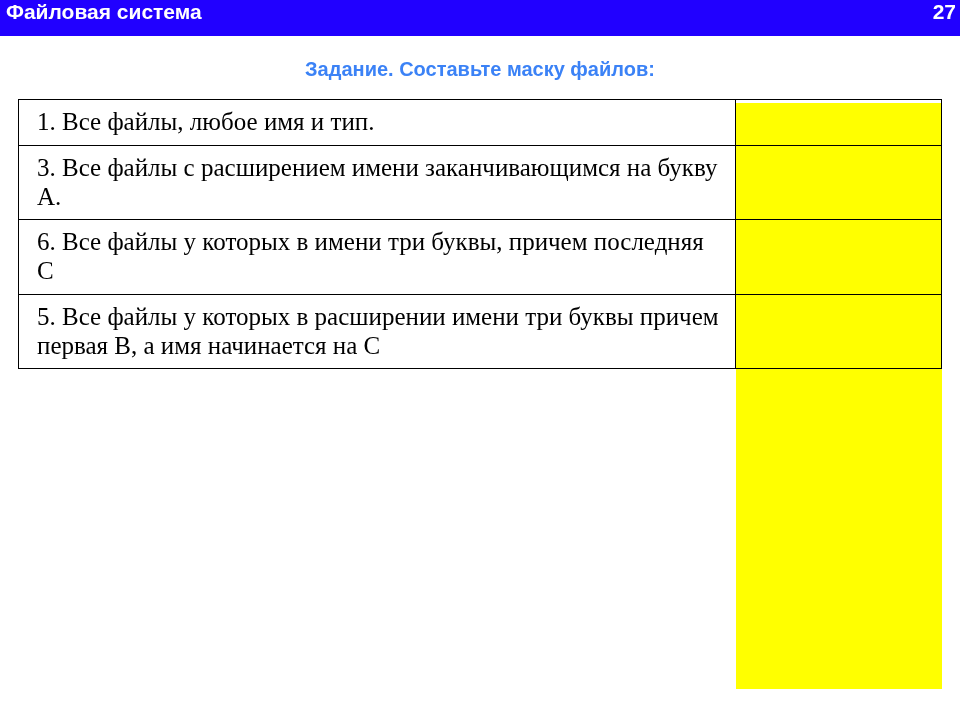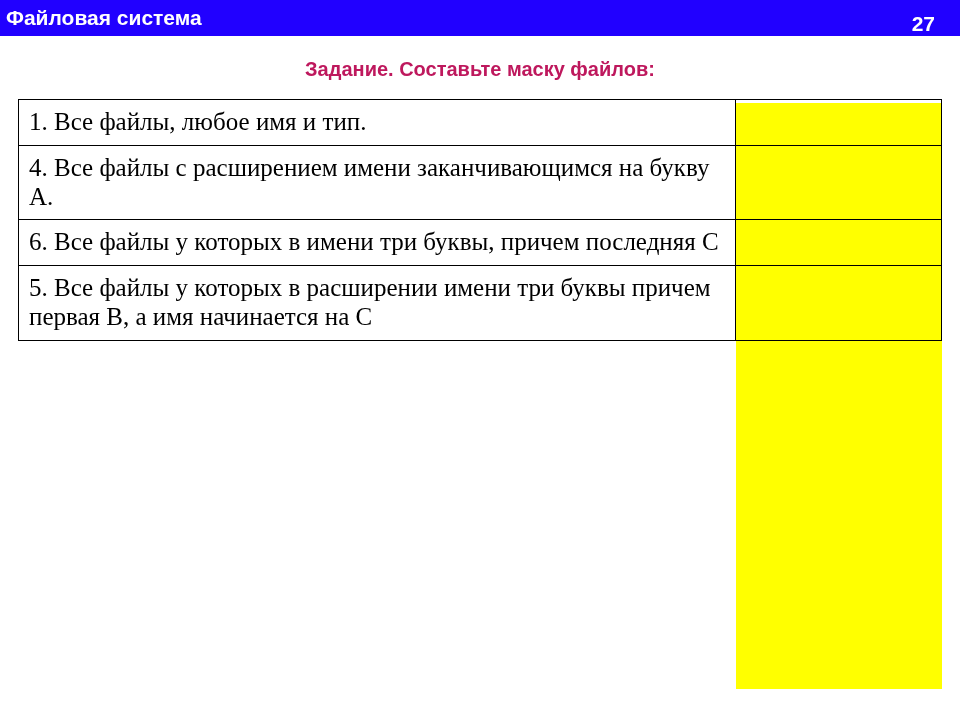--- a/index.html
+++ b/index.html
@@ -14,32 +14,32 @@
     width: 960px;
     height: 720px;
     background: #ffffff;
     position: relative;
   }
   .header-bar {
     background: #2100ff;
     color: #ffffff;
     height: 36px;
     display: flex;
-    align-items: center;
+    align-items: flex-start;
     justify-content: space-between;
-    padding: 0 25px 0 6px;
+    padding: 0 4px 0 6px;
     font-family: Arial, Helvetica, sans-serif;
     font-weight: 700;
     font-size: 21px;
     gap: 37px;
   }
   .header-title { font-weight: 700; }
-  .header-pageno { font-weight: 700; margin-top: 12px; }
+  .header-pageno { font-weight: 700; }
   .subtitle {
-    color: #be185d;
+    color: #3b82f6;
     font-family: Arial, Helvetica, sans-serif;
     font-weight: 700;
     font-size: 20px;
     text-align: center;
     margin: 22px 0 18px 0;
   }
   .content {
     position: relative;
     margin: 0 18px;
     height: 596px;
@@ -58,21 +58,21 @@
     z-index: 1;
     border-collapse: collapse;
     width: 100%;
     font-size: 25px;
     line-height: 1.15;
     color: #000000;
     background: transparent;
   }
   table.task td {
     border: 1px solid #000000;
-    padding: 8px 10px 8px 10px;
+    padding: 8px 10px 8px 18px;
     vertical-align: middle;
   }
   td.q { width: 716px; background: #ffffff; }
   td.a {
     width: 206px;
     text-align: center;
     font-size: 26px;
     padding: 6px 4px;
     background: transparent;
   }
@@ -91,21 +91,21 @@
 
   <div class="content">
     <div class="yellow-panel"></div>
     <table class="task">
       <tbody>
         <tr>
           <td class="q">1. Все файлы, любое имя и тип.</td>
           <td class="a"></td>
         </tr>
         <tr>
-          <td class="q">4. Все файлы  с расширением имени заканчивающимся  на букву A.</td>
+          <td class="q">3. Все файлы  с расширением имени заканчивающимся  на букву A.</td>
           <td class="a"></td>
         </tr>
         <tr>
           <td class="q">6. Все файлы у которых в имени три буквы, причем последняя C</td>
           <td class="a"></td>
         </tr>
         <tr>
           <td class="q">5. Все файлы у которых в расширении имени три буквы причем первая B, а имя начинается на C</td>
           <td class="a"></td>
         </tr>

